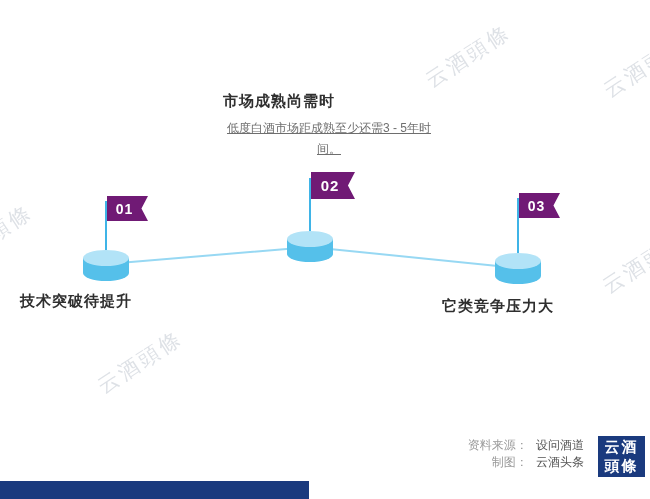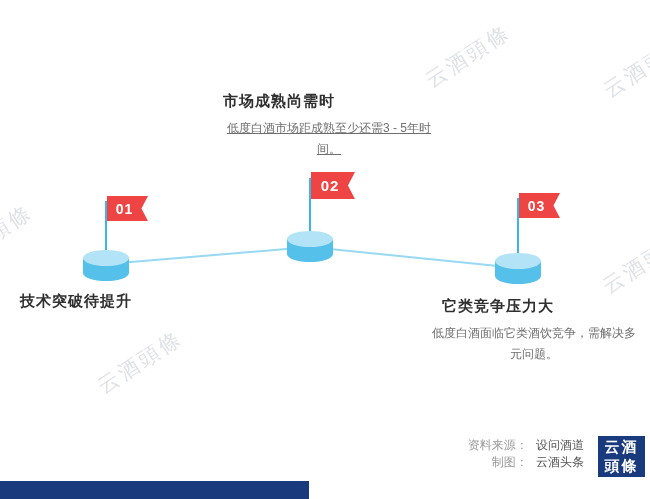--- a/index.html
+++ b/index.html
@@ -21,21 +21,21 @@
   .heading{
     position:absolute;font-size:15px;font-weight:bold;color:#2f2f2f;
     text-align:left;letter-spacing:1px;
   }
   .desc{
     position:absolute;font-size:12px;color:#6e6e6e;line-height:1.75;
     text-align:center;
   }
   .pole{position:absolute;width:2px;background:#3fb4e7;}
   .flag{
-    position:absolute;width:41px;height:25px;background:#ef4444;
+    position:absolute;width:41px;height:25px;background:#701a75;
     clip-path:polygon(0 0,100% 0,84% 50%,100% 100%,0 100%);
     color:#ffffff;font-weight:bold;font-size:14px;
     display:flex;align-items:center;justify-content:center;
     padding-right:6px;box-sizing:border-box;letter-spacing:1px;
   }
   .flag.big{width:44px;height:27px;font-size:15px;}
   .cylinder{position:absolute;width:46px;height:31px;}
   .cyl-body{position:absolute;left:0;top:8px;width:46px;height:15px;background:#55c0ea;}
   .cyl-bottom{position:absolute;left:0;top:15px;width:46px;height:16px;border-radius:50%;background:#55c0ea;}
   .cyl-top{position:absolute;left:0;top:0;width:46px;height:16px;border-radius:50%;background:#b2e3f7;}
@@ -97,21 +97,20 @@
   <div class="pole" style="left:517px;top:198px;height:58px;"></div>
   <div class="flag" style="left:519px;top:193px;">
     <span>03</span>
   </div>
   <div class="cylinder" style="left:495px;top:253px;">
     <div class="cyl-body"></div>
     <div class="cyl-bottom"></div>
     <div class="cyl-top"></div>
   </div>
   <div class="heading" style="left:442px;top:297px;width:155px;">它类竞争压力大</div>
-  <div class="desc" style="left:427px;top:323px;width:214px;">低度白酒面临它类酒饮竞争，需解决多元问题。</div>
 
   <div class="footer-text">
     <div class="footer-line">
       <span>资料来源：</span>
       <span class="val">设问酒道</span>
     </div>
     <div class="footer-line">
       <span>制图：</span>
       <span class="val">云酒头条</span>
     </div>

